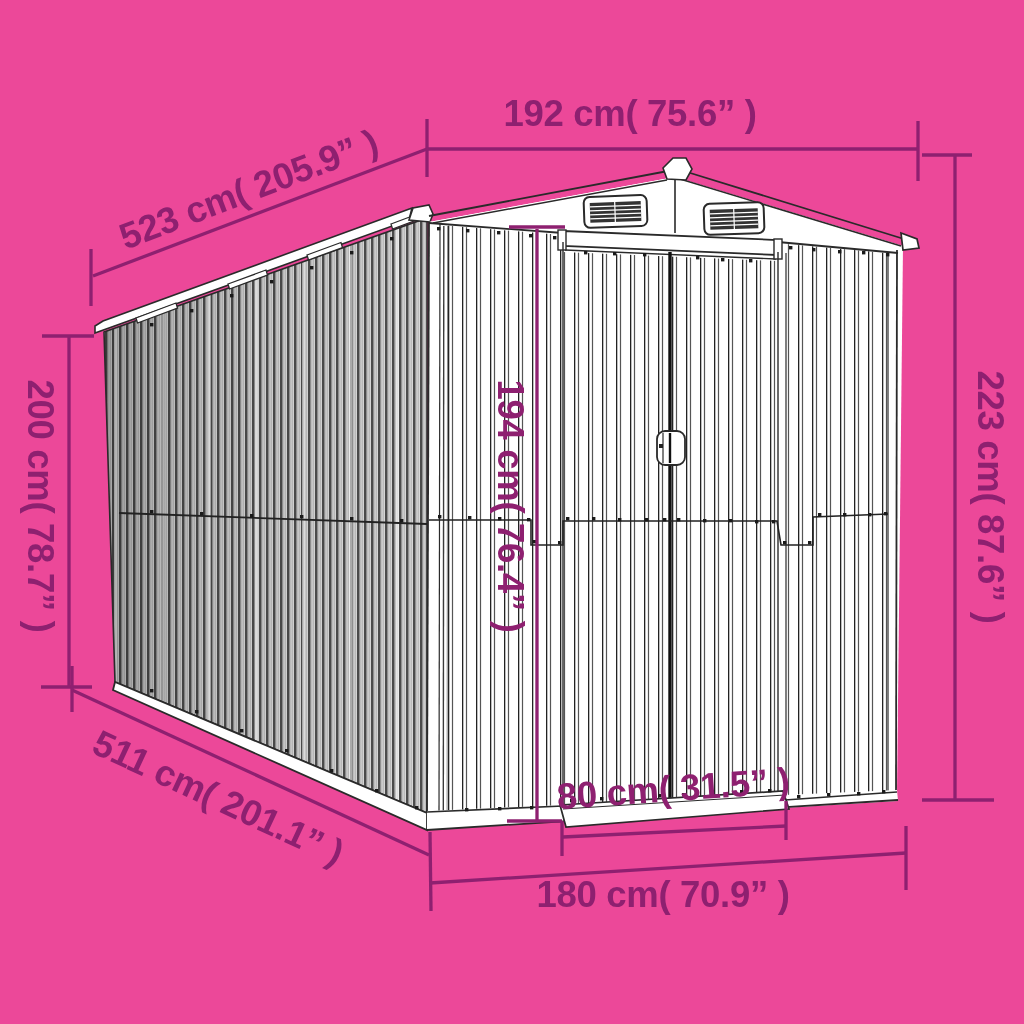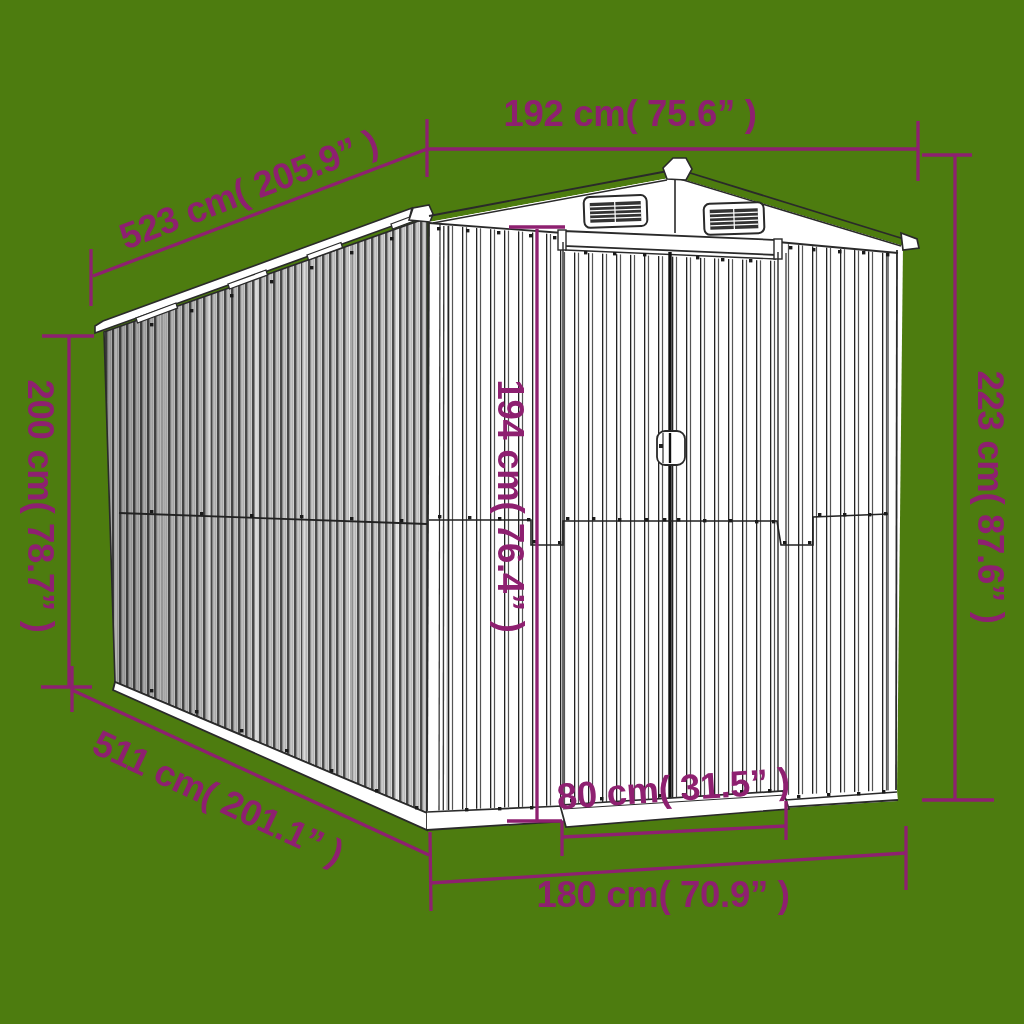--- a/index.html
+++ b/index.html
@@ -1,16 +1,16 @@
 <!DOCTYPE html>
 <html><head>
 <meta charset="utf-8">
 <style>
   html,body{margin:0;padding:0;background:#fff;}
-  .wrap{width:1024px;height:1024px;position:relative;overflow:hidden;background:#4d7c0f;}
+  .wrap{width:1024px;height:1024px;position:relative;overflow:hidden;background:#ec4899;}
   text{font-family:"Liberation Sans", sans-serif;font-weight:bold;fill:#8e2070;}
 </style>
 </head>
 <body>
 <div class="wrap">
 <svg width="1024" height="1024" viewBox="0 0 1024 1024">
 <defs>
   <pattern id="sideCorr" patternUnits="userSpaceOnUse" width="7" height="10">
     <rect x="0" y="0" width="7" height="10" fill="#d8d8d8"></rect>
     <rect x="0" y="0" width="2.4" height="10" fill="#4c4c4c"></rect>

